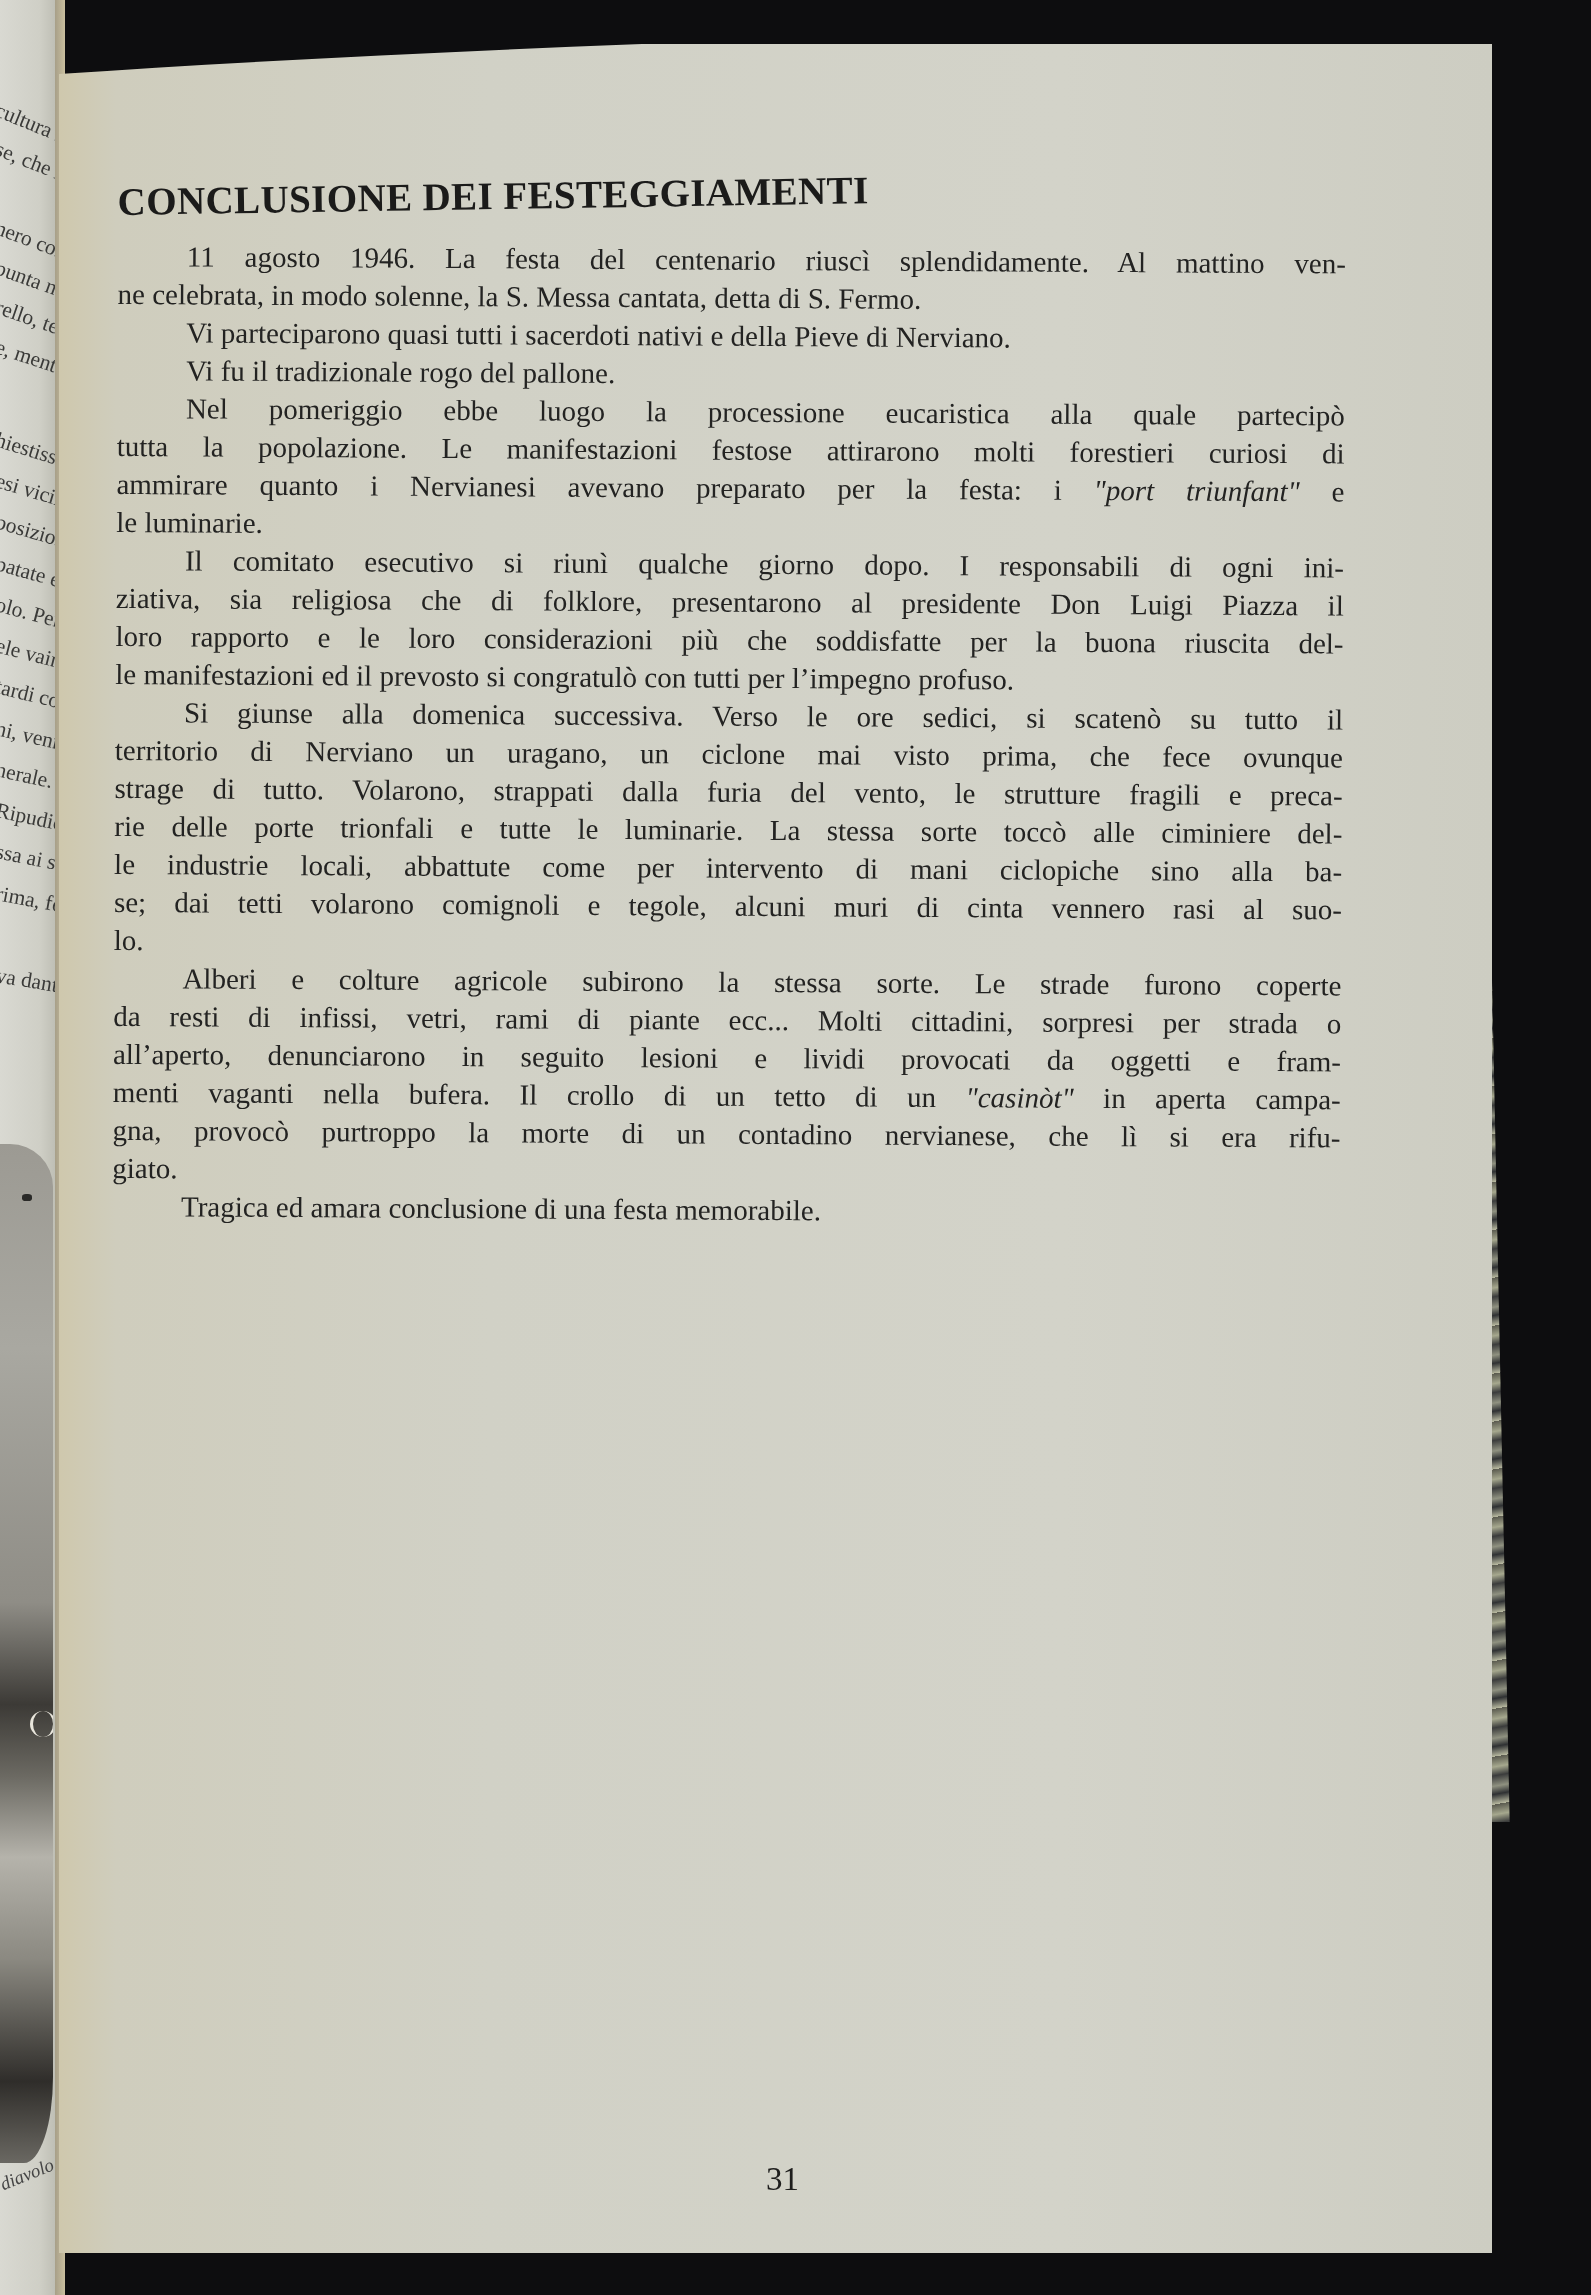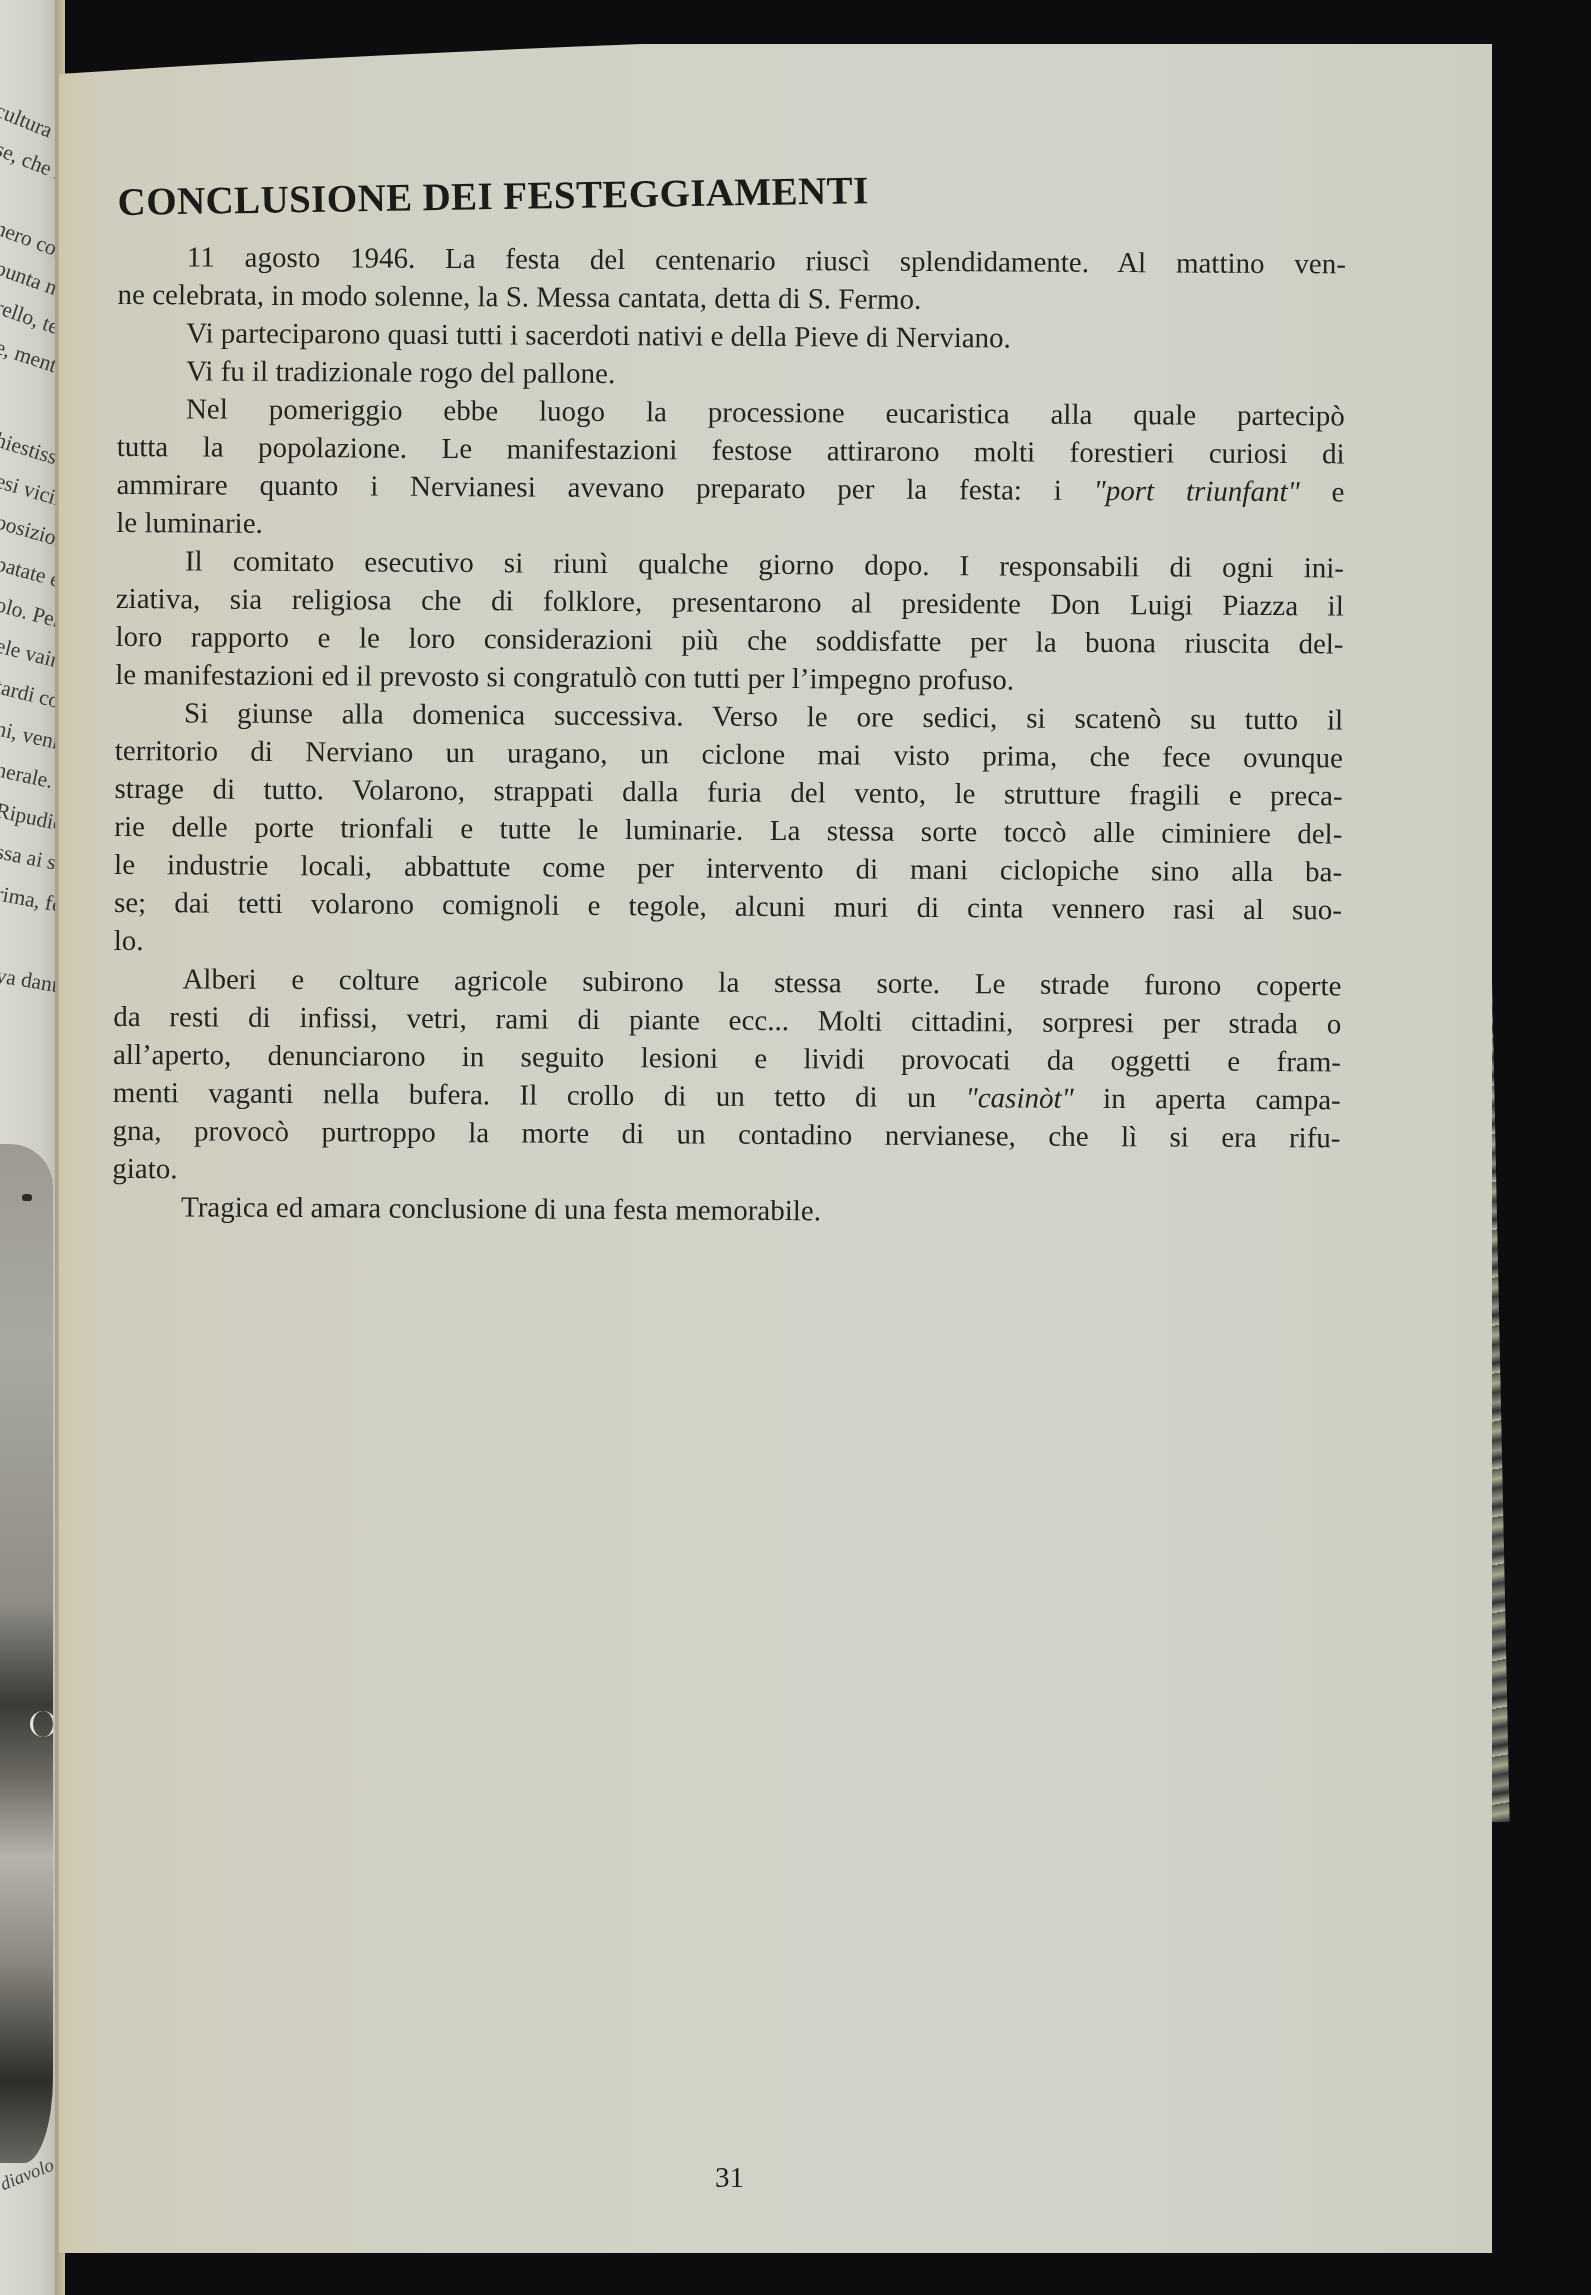--- a/index.html
+++ b/index.html
@@ -68,21 +68,21 @@
   .body-text {
     position: absolute; left: 118px; top: 237px; width: 1228px;
     font-size: 29px; line-height: 38px; color: #232322;
     transform: rotate(0.35deg); transform-origin: left top;
   }
   .line { display: block; white-space: nowrap; text-align: justify; text-align-last: justify; height: 38px; }
   .line.last { text-align-last: left; }
   .line.indent { padding-left: 69px; }
   .it { font-style: italic; }
   .page-number {
-    position: absolute; left: 715px; top: 2161px; font-size: 29px; color: #1e1e1d;
+    position: absolute; left: 766px; top: 2161px; font-size: 33px; color: #1e1e1d;
   }
 </style>
 </head>
 <body>
 
 <div class="facing-page">
   <div id="facing-lines">
       <div class="facing-line" style="top: 97px; transform: rotate(22deg);">cultura in</div>
       <div class="facing-line" style="top: 136px; transform: rotate(21.4deg);">se, che la</div>
       <div class="facing-line" style="top: 215px; transform: rotate(20.2deg);">nero come</div>

